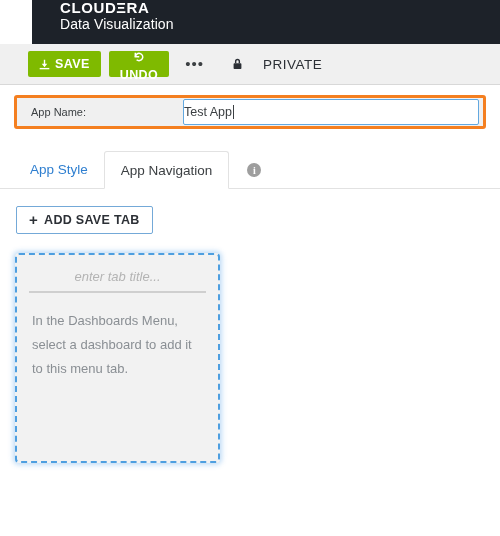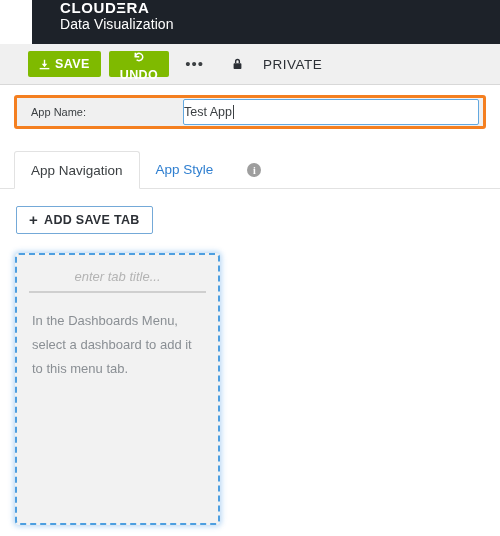--- a/index.html
+++ b/index.html
@@ -232,21 +232,21 @@
     font-size: 15px;
     font-weight: bold;
     line-height: 1;
     margin-top: -1px;
   }
 
   
   .panel-area { padding: 19px 0 0 15px; }
   .tabpanel {
     width: 205px;
-    height: 272px;
+    height: 210px;
     box-sizing: border-box;
     background: #f2f2f2;
     border: 2px dashed #4e9fe0;
     border-radius: 4px;
     box-shadow: 0 0 5px 2px rgba(120, 180, 235, 0.45);
     padding: 14px 12px 0 12px;
   }
   .tabtitle-placeholder {
     font-size: 13px;
     font-style: italic;
@@ -311,22 +311,22 @@
 
 <div class="appname-row">
   <div class="appname-label">App Name:</div>
   <div class="appname-input" placeholder="enter app name">
     <span class="val">Test App</span>
     <span class="caret"></span>
   </div>
 </div>
 
 <div class="tabstrip">
+  <div class="tab link">App Style</div>
   <div class="tab active">App Navigation</div>
-  <div class="tab link">App Style</div>
   <div class="info-icon">i</div>
 </div>
 
 <div class="addtab-wrap">
   <button class="btn-outline">
     <span class="plus">+</span>
     <span>ADD SAVE TAB</span>
   </button>
 </div>
 

